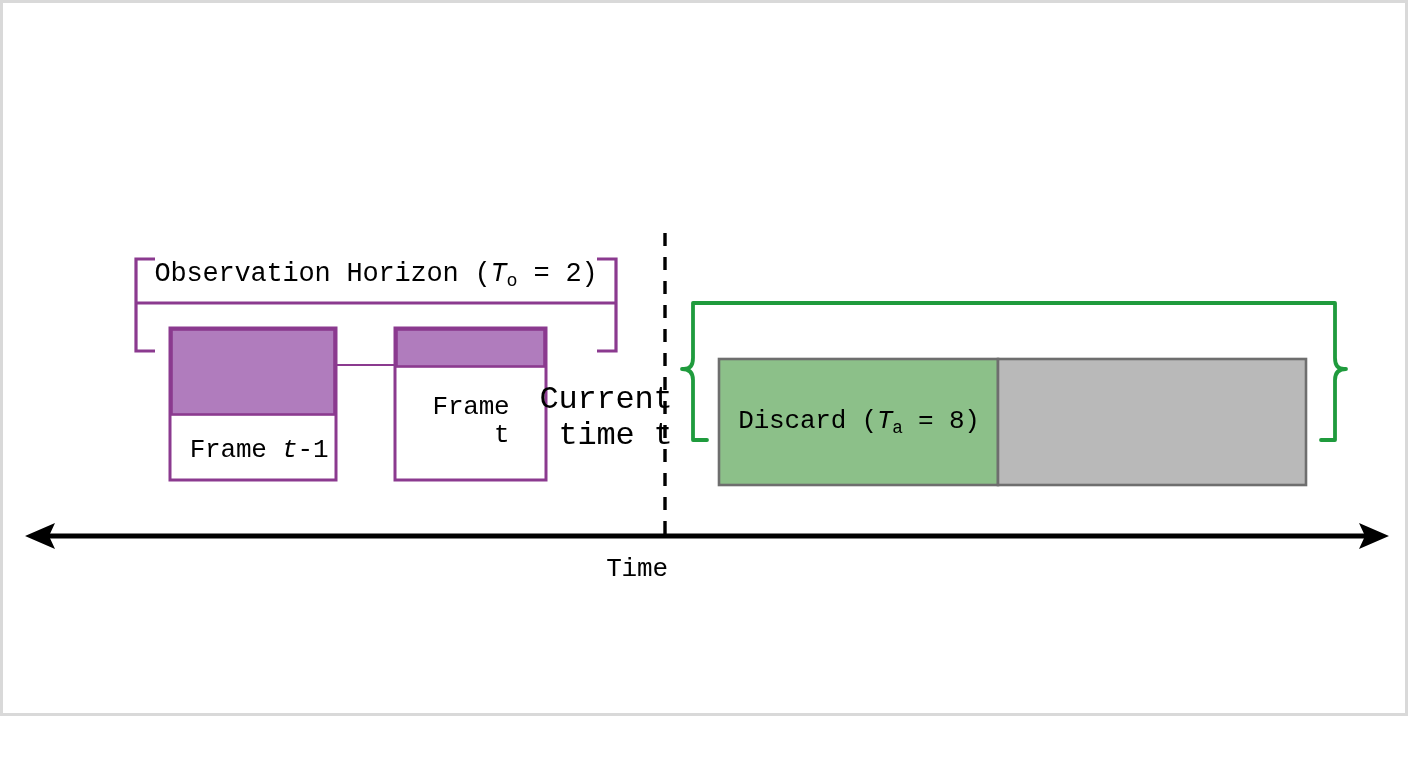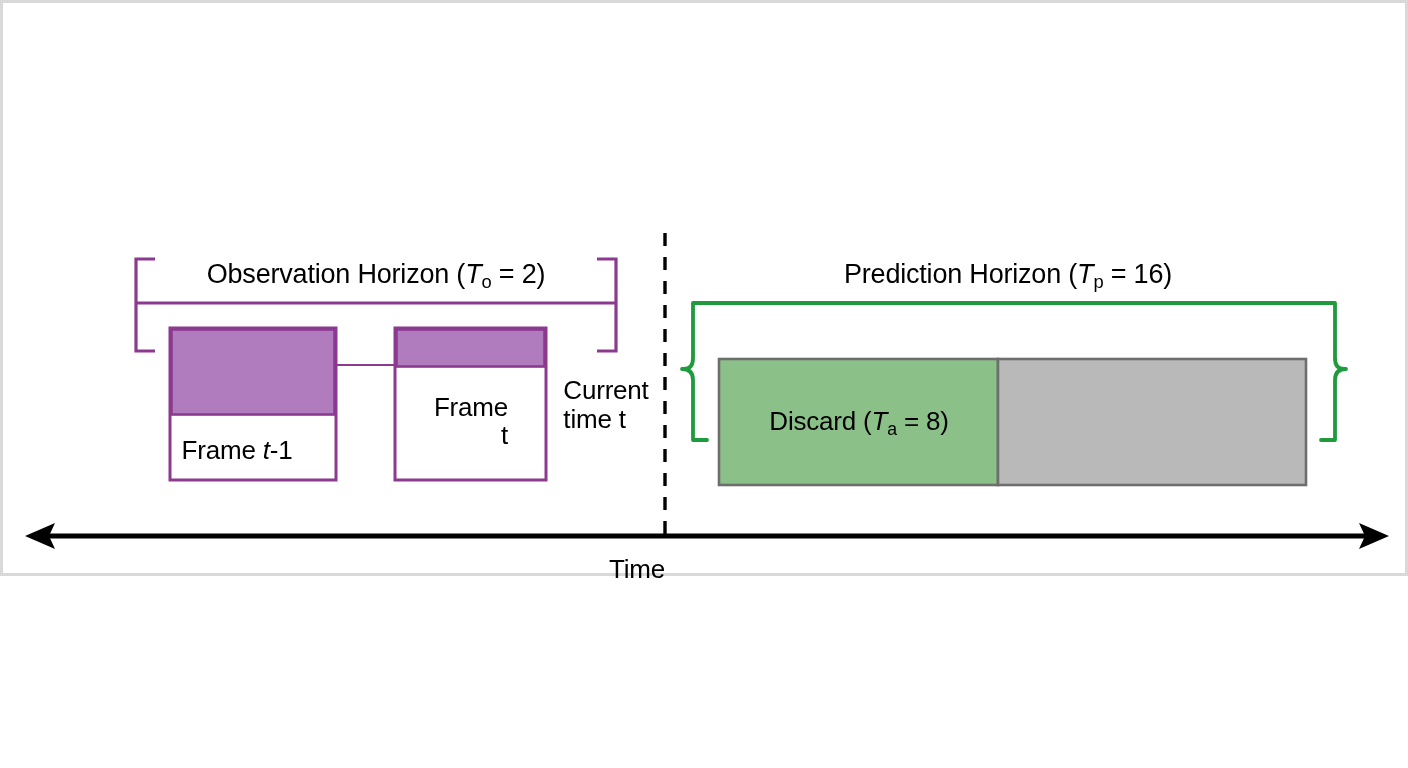--- a/index.html
+++ b/index.html
@@ -9,24 +9,25 @@
   }
   body {
     width: 1408px;
     height: 768px;
     font-family: "Liberation Sans", sans-serif;
     overflow: hidden;
   }
   #figure {
     position: relative;
     width: 1408px;
-    height: 576px;
+    height: 716px;
     background: #ffffff;
     box-sizing: border-box;
     border: 3px solid #d9d9d9;
+    font-family: Liberation Mono, monospace;
   }
   #canvas-svg {
     position: absolute;
     left: 0;
     top: 0;
   }
   .lbl {
     position: absolute;
     color: #000000;
     line-height: 1.08;
@@ -37,23 +38,24 @@
     font-size: 27px;
   }
   .box-label {
     font-size: 26px;
   }
   .frame-label {
     font-size: 26px;
     text-align: right;
   }
   .current-time {
-    font-size: 26px;
-    text-align: left;
+    font-size: 32px;
+    text-align: right;
     line-height: 1.12;
+    margin-top: 6px;
   }
   .time-axis-label {
     font-size: 26px;
     text-align: center;
   }
   .it { font-style: italic; }
   .sub {
     font-size: 0.68em;
     vertical-align: -0.28em;
     font-style: normal;
@@ -109,37 +111,34 @@
       <line x1="38" y1="533" x2="1370" y2="533" stroke="#000000" stroke-width="5"></line>
       <path d="M 22 533 L 52 520 L 46 533 L 52 546 Z" fill="#000000"></path>
       <path d="M 1386 533 L 1356 520 L 1362 533 L 1356 546 Z" fill="#000000"></path>
     </g>
   </svg>
 
   <div class="lbl horizon-title center-x" style="left:373px; top:257px;">
     <span>Observation Horizon (</span><span class="it">T</span><span class="sub">o</span><span> = 2)</span>
   </div>
 
-  <div class="lbl frame-label center-x" style="left:234px; top:433px;">
+  <div class="lbl frame-label center-x" style="left:256px; top:433px;">
     <span>Frame </span><span class="it">t</span><span>-1</span>
   </div>
 
   <div class="lbl frame-label center-x" style="left:468px; top:390px;">
     <div>Frame</div>
     <div>t</div>
   </div>
 
   <div class="lbl current-time center-x" style="left:603px; top:373px;">
     <div>Current</div>
     <div>time t</div>
   </div>
 
-  <div class="lbl horizon-title center-x" style="left:1005px; top:257px;">
-    <span>Prediction Horizon (</span><span class="it">T</span><span class="sub">p</span><span> = 16)</span>
-  </div>
 
   <div class="lbl box-label center-x" style="left:856px; top:404px;">
     <span>Discard (</span><span class="it">T</span><span class="sub">a</span><span> = 8)</span>
   </div>
 
 
   <div class="lbl time-axis-label center-x" style="left:634px; top:552px;">Time</div>
 
 </div>
 

